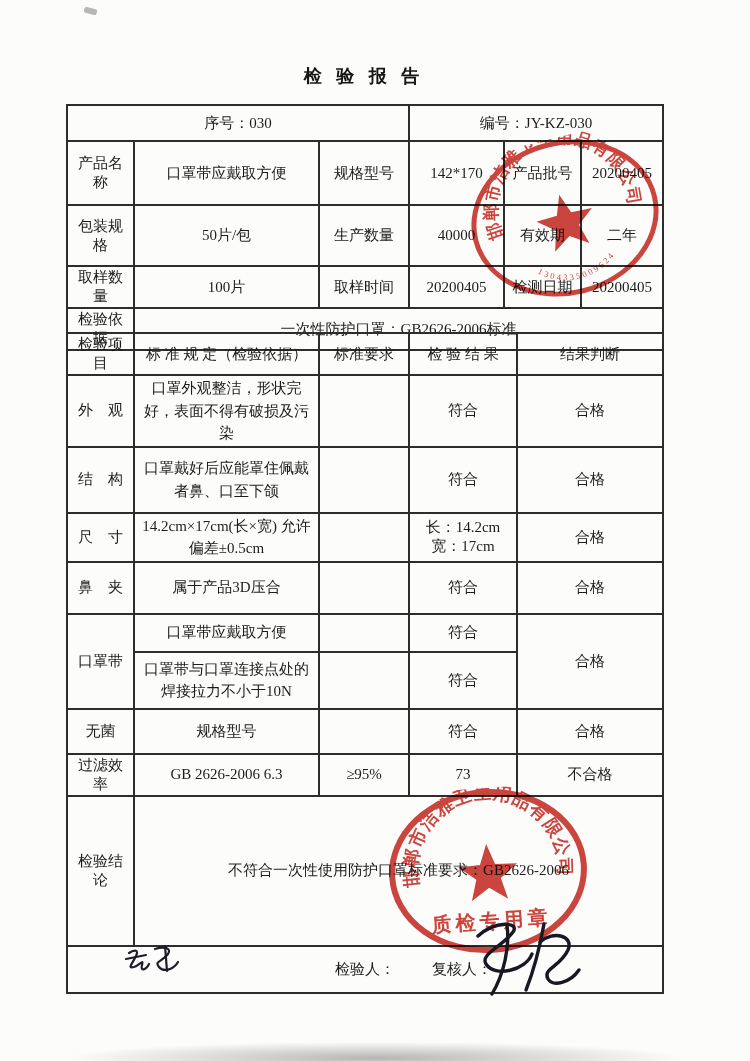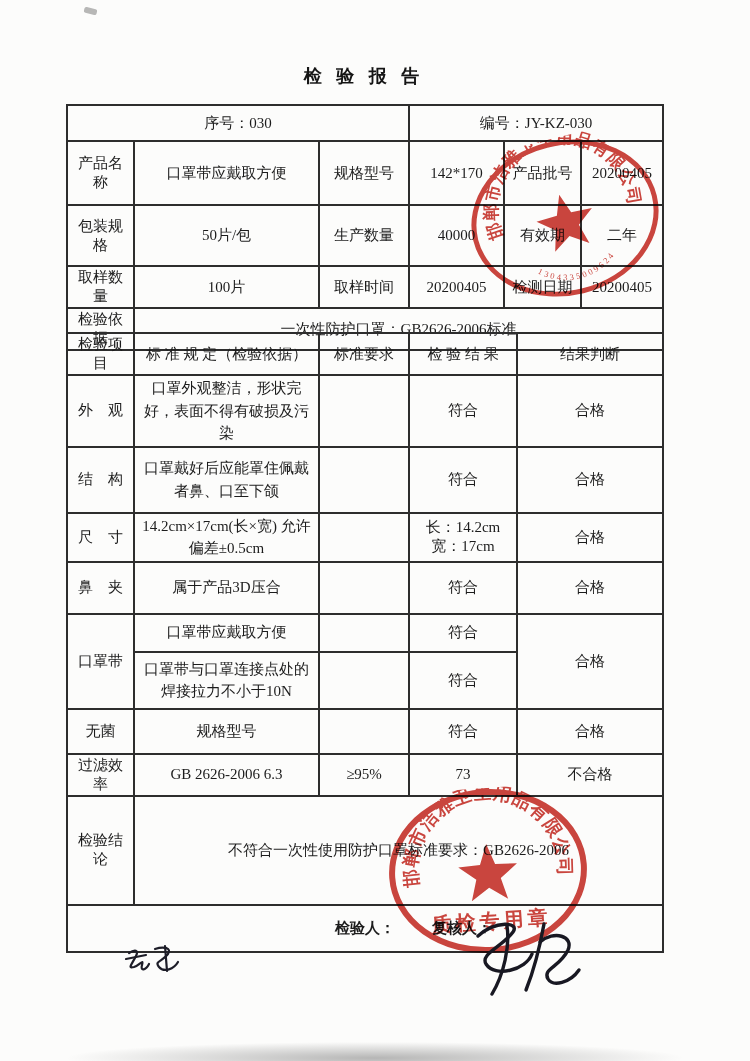--- a/index.html
+++ b/index.html
@@ -20,21 +20,21 @@
   }
   table.rep td{
     border:2px solid #2d2d2d;text-align:center;vertical-align:middle;
     font-size:15px;padding:1px 3px;color:#1c1c1c;
   }
   #tbl-info{top:104px;}
   #tbl-test{top:332px;padding-left:47px;}
   td.lt{text-align:left;padding-left:8px;}
   td.std{font-size:14px;line-height:1.5;padding:2px 7px;}
   td.itm{font-size:14px;padding:1px 1px;}
-  .foot-cell{position:relative;text-align:left;padding-left:6px;font-size:15px;font-weight:bold;}
+  .foot-cell{position:relative;text-align:left;padding-left:6px;font-size:15px;}
   .reviewer-label{position:absolute;left:364px;top:50%;transform:translateY(-50%);}
   
   svg.stamp{position:absolute;mix-blend-mode:multiply;opacity:.92;}
   #stamp-top{left:468px;top:138px;transform:rotate(-14deg);}
   #stamp-bottom{left:388px;top:788px;transform:rotate(-4deg);}
   
   svg.sig{position:absolute;}
   #sig-inspector{left:122px;top:941px;}
   #sig-reviewer{left:452px;top:912px;}
   
@@ -160,21 +160,21 @@
     <td>符合</td>
     <td>合格</td>
   </tr>
   <tr style="height:40px">
     <td class="itm">过滤效率</td>
     <td class="std">GB 2626-2006 6.3</td>
     <td>≥95%</td>
     <td>73</td>
     <td>不合格</td>
   </tr>
-  <tr style="height:109px">
+  <tr style="height:150px">
     <td class="itm">检验结论</td>
     <td colspan="4">不符合一次性使用防护口罩标准要求：GB2626-2006</td>
   </tr>
   <tr style="height:47px">
     <td colspan="5" class="foot-cell">
       <span>检验人：</span>
       <span class="reviewer-label">复核人：</span>
     </td>
   </tr>
 </tbody>

